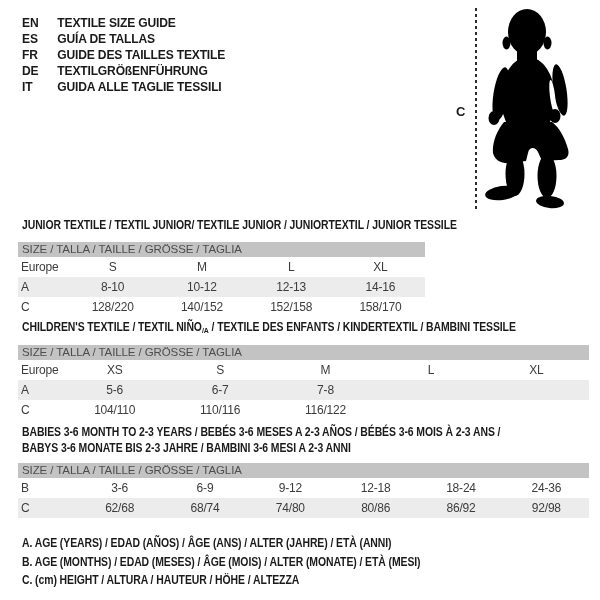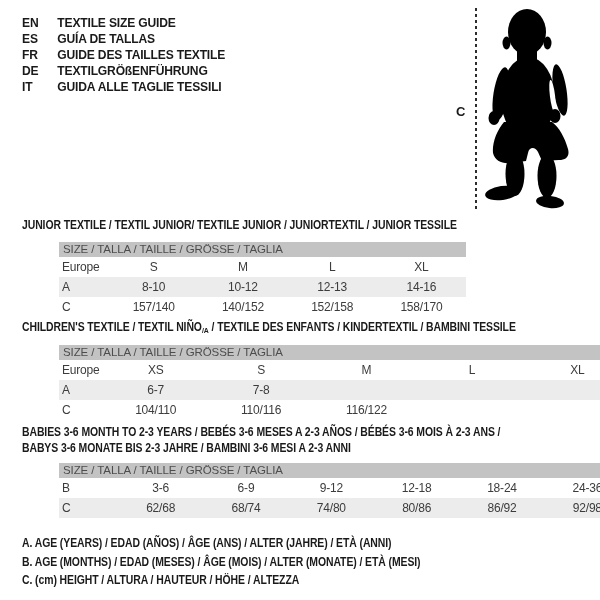--- a/index.html
+++ b/index.html
@@ -23,21 +23,21 @@
   .measure-line{left:475px;top:8px;width:2px;height:202px;
     background:repeating-linear-gradient(to bottom,#2d2d2d 0 3px,transparent 3px 6px);}
   .measure-label{left:456px;top:104px;font-size:13px;font-weight:700;color:#1a1a1a;}
   .baby-svg{left:478px;top:4px;}
 
   
   .sec-title{font-size:12px;font-weight:700;color:var(--title-text,#1a1a1a);
     letter-spacing:-0.1px;line-height:15.5px;}
 
   
-  .tbl{left:18px;margin-left:41px;}
+  .tbl{left:18px;}
   .size-bar{height:15px;line-height:15px;background:var(--header-bar-bg,#c3c3c3);
     color:var(--header-bar-text,#4d4d4d);font-size:11.5px;padding-left:4px;
     letter-spacing:-0.1px;white-space:nowrap;overflow:hidden;}
   .row{display:grid;height:20px;align-items:center;
     font-size:12px;color:var(--table-text,#3c3c3c);letter-spacing:-0.2px;}
   .row.shaded{background:var(--alt-row-bg,#ececec);}
   .t1 .row{grid-template-columns:50px repeat(4,1fr);}
   .t2 .row{grid-template-columns:44px repeat(5,1fr);}
   .t3 .row{grid-template-columns:59px repeat(6,1fr);}
   .lbl{text-align:left;padding-left:3px;}
@@ -114,21 +114,21 @@
   </div>
   <div class="row shaded">
     <span class="lbl">A</span>
     <span class="val">8-10</span>
     <span class="val">10-12</span>
     <span class="val">12-13</span>
     <span class="val">14-16</span>
   </div>
   <div class="row">
     <span class="lbl">C</span>
-    <span class="val">157/140</span>
+    <span class="val">128/220</span>
     <span class="val">140/152</span>
     <span class="val">152/158</span>
     <span class="val">158/170</span>
   </div>
 </div>
 
 <div class="abs sec-title cond" style="left:22px;top:320px;">
   <span>CHILDREN'S TEXTILE / TEXTIL NIÑO</span><span class="sub">/A</span><span> / TEXTILE DES ENFANTS / KINDERTEXTIL / BAMBINI TESSILE</span>
 </div>
 
@@ -137,20 +137,21 @@
   <div class="row">
     <span class="lbl">Europe</span>
     <span class="val">XS</span>
     <span class="val">S</span>
     <span class="val">M</span>
     <span class="val">L</span>
     <span class="val">XL</span>
   </div>
   <div class="row shaded">
     <span class="lbl">A</span>
+    <span class="val">5-6</span>
     <span class="val">6-7</span>
     <span class="val">7-8</span>
   </div>
   <div class="row">
     <span class="lbl">C</span>
     <span class="val">104/110</span>
     <span class="val">110/116</span>
     <span class="val">116/122</span>
   </div>
 </div>

